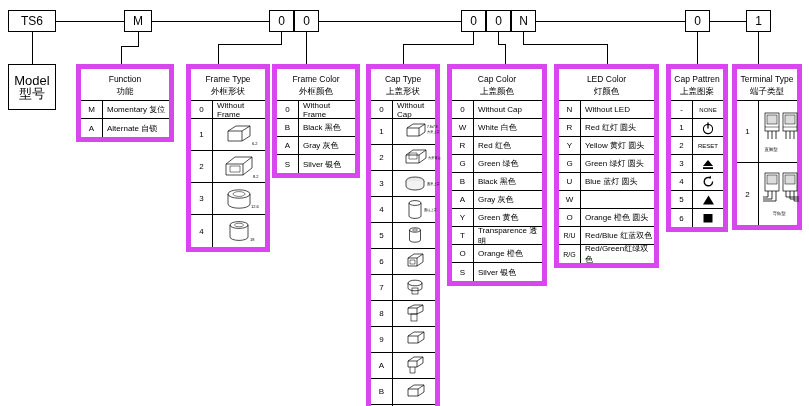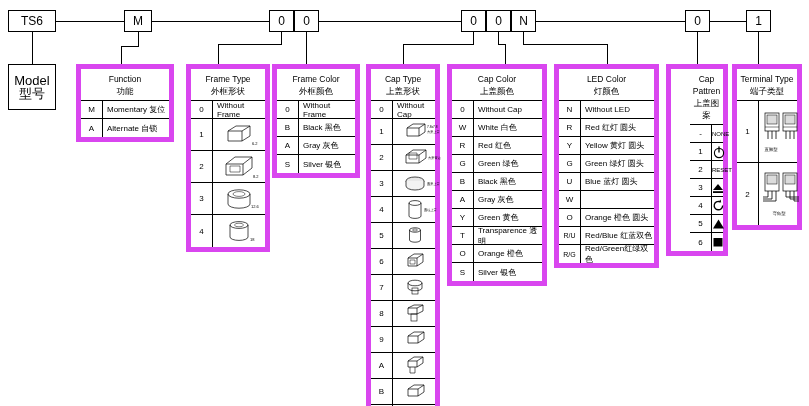--- a/index.html
+++ b/index.html
@@ -481,21 +481,21 @@
     <div class="row h18">
         <div class="k" style="font-size:7px;">R/U</div>
         <div class="v">Red/Blue  红蓝双色</div>
       </div>
     <div class="row h18">
         <div class="k" style="font-size:7px;">R/G</div>
         <div class="v">Red/Green红绿双色</div>
       </div>
   </div>
 
-  <div class="col" style="left:666px;top:64px;width:62px;padding-left:19px;">
+  <div class="col" style="left:666px;top:64px;width:62px;">
     <div class="col-head">
       <span class="ln">Cap Pattren</span>
       <span class="ln">上盖图案</span>
     </div>
     <div class="row h18">
       <div class="k">-</div>
       <div class="v center" style="font-size:6px;">NONE</div>
     </div>
     <div class="row h18">
       <div class="k">1</div>

